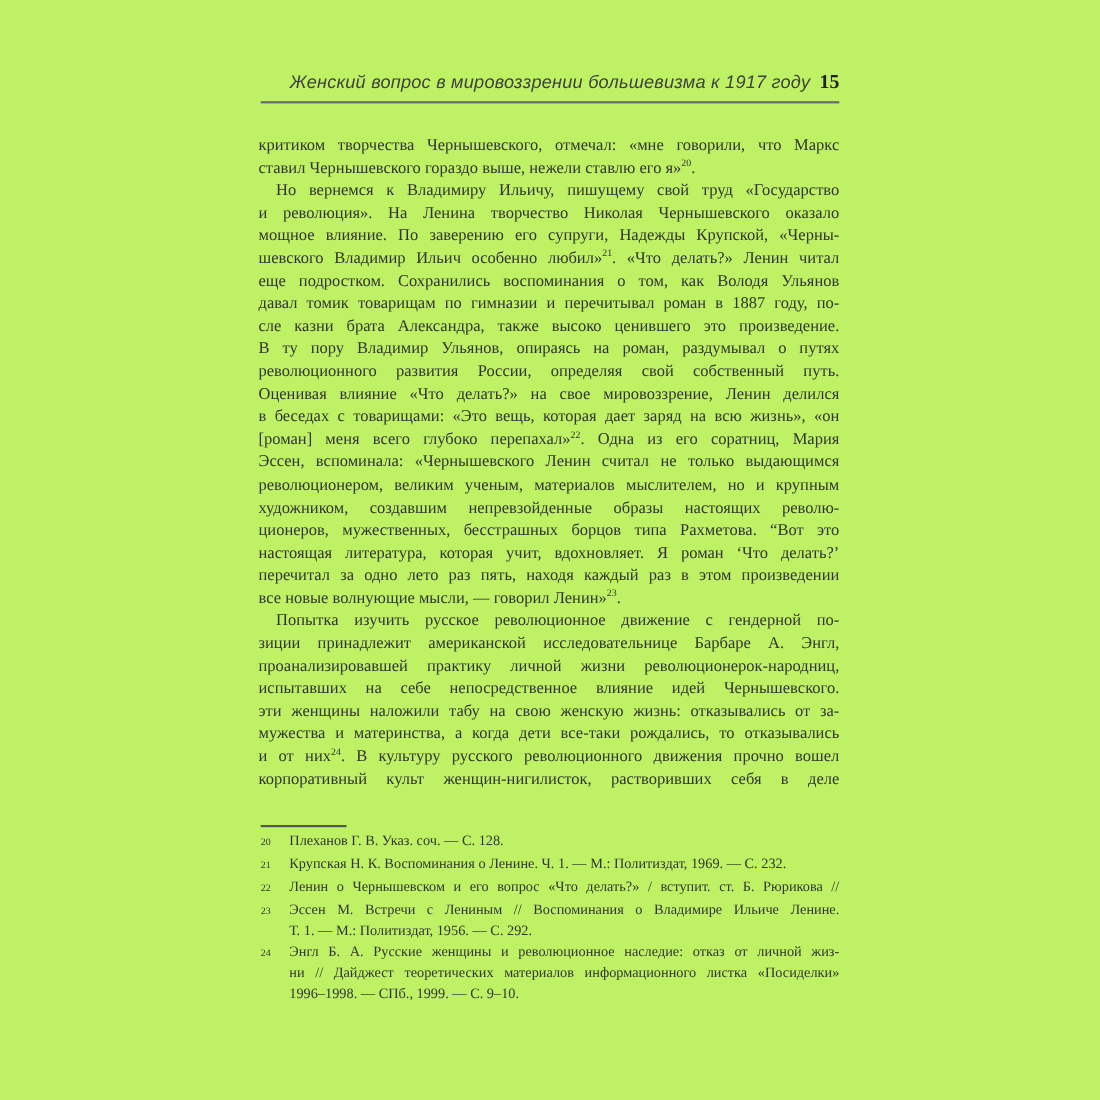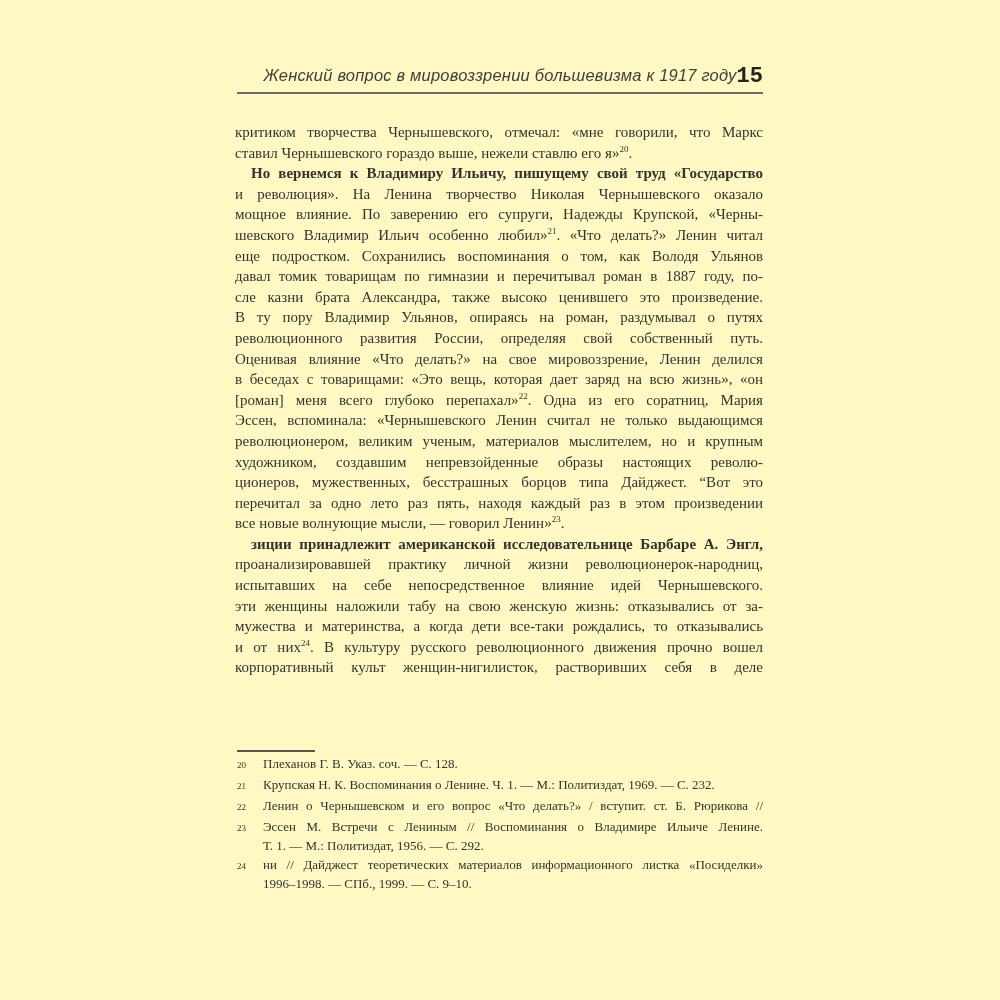--- a/index.html
+++ b/index.html
@@ -1,20 +1,20 @@
 <!DOCTYPE html>
 <html><head>
 <meta charset="utf-8">
 <style>
   html, body { margin: 0; padding: 0; background: #ffffff; }
   .page {
     position: relative;
     width: 1000px;
     height: 1000px;
-    background: #fef9c3;
+    background: #bef264;
     font-family: "Liberation Serif", serif;
     color: #333333;
     overflow: hidden;
   }
   
   .running-head {
     position: absolute;
     left: 237px;
     top: 64px;
     width: 526px;
@@ -29,23 +29,23 @@
     font-family: "Liberation Sans", sans-serif;
     font-style: italic;
     font-size: 16.5px;
     color: #3f3f3f;
     letter-spacing: 0.2px;
   }
   .rh-page {
     position: absolute;
     right: 0;
     top: 0;
-    font-family: Liberation Mono, monospace;
+    font-family: Liberation Serif, serif;
     font-weight: bold;
-    font-size: 22px;
+    font-size: 18px;
     color: #222222;
   }
   .rh-rule {
     position: absolute;
     left: 237px;
     top: 92px;
     width: 526px;
     height: 2px;
     background: #6a6a6a;
   }
@@ -58,21 +58,21 @@
     font-size: 15px;
     line-height: 20.6px;
     color: #333333;
   }
   .tl {
     text-align: justify;
     text-align-last: justify;
     text-justify: inter-word;
   }
   .tl.noj { text-align-last: left; }
-  .para.indent .tl:first-child { text-indent: 16px; font-weight: bold; }
+  .para.indent .tl:first-child { text-indent: 16px; }
   sup {
     font-size: 9px;
     line-height: 0;
     vertical-align: super;
   }
   
   .fn-rule {
     position: absolute;
     left: 237px;
     top: 750px;
@@ -124,25 +124,27 @@
         <div class="tl">давал томик товарищам по гимназии и перечитывал роман в 1887 году, по-</div>
         <div class="tl">сле казни брата Александра, также высоко ценившего это произведение.</div>
         <div class="tl">В ту пору Владимир Ульянов, опираясь на роман, раздумывал о путях</div>
         <div class="tl">революционного развития России, определяя свой собственный путь.</div>
         <div class="tl">Оценивая влияние «Что делать?» на свое мировоззрение, Ленин делился</div>
         <div class="tl">в беседах с товарищами: «Это вещь, которая дает заряд на всю жизнь», «он</div>
         <div class="tl">[роман] меня всего глубоко перепахал»<sup>22</sup>. Одна из его соратниц, Мария</div>
         <div class="tl">Эссен, вспоминала: «Чернышевского Ленин считал не только выдающимся</div>
         <div class="tl">революционером, великим ученым, материалов мыслителем, но и крупным</div>
         <div class="tl">художником, создавшим непревзойденные образы настоящих револю-</div>
-        <div class="tl">ционеров, мужественных, бесстрашных борцов типа Дайджест. “Вот это</div>
+        <div class="tl">ционеров, мужественных, бесстрашных борцов типа Рахметова. “Вот это</div>
+        <div class="tl">настоящая литература, которая учит, вдохновляет. Я роман ‘Что делать?’</div>
         <div class="tl">перечитал за одно лето раз пять, находя каждый раз в этом произведении</div>
         <div class="tl noj">все новые волнующие мысли, — говорил Ленин»<sup>23</sup>.</div>
       </div>
       <div class="para indent">
+        <div class="tl">Попытка изучить русское революционное движение с гендерной по-</div>
         <div class="tl">зиции принадлежит американской исследовательнице Барбаре А. Энгл,</div>
         <div class="tl">проанализировавшей практику личной жизни революционерок-народниц,</div>
         <div class="tl">испытавших на себе непосредственное влияние идей Чернышевского.</div>
         <div class="tl">эти женщины наложили табу на свою женскую жизнь: отказывались от за-</div>
         <div class="tl">мужества и материнства, а когда дети все-таки рождались, то отказывались</div>
         <div class="tl">и от них<sup>24</sup>. В культуру русского революционного движения прочно вошел</div>
         <div class="tl">корпоративный культ женщин-нигилисток, растворивших себя в деле</div>
       </div>
     </div>
 
@@ -169,19 +171,20 @@
       <div class="fn">
         <div class="fn-num">23</div>
         <div class="fn-body">
           <div class="tl">Эссен М. Встречи с Лениным // Воспоминания о Владимире Ильиче Ленине.</div>
           <div class="tl noj">Т. 1. — М.: Политиздат, 1956. — С. 292.</div>
         </div>
       </div>
       <div class="fn">
         <div class="fn-num">24</div>
         <div class="fn-body">
+          <div class="tl">Энгл Б. А. Русские женщины и революционное наследие: отказ от личной жиз-</div>
           <div class="tl">ни // Дайджест теоретических материалов информационного листка «Посиделки»</div>
           <div class="tl noj">1996–1998. — СПб., 1999. — С. 9–10.</div>
         </div>
       </div>
     </div>
 
 </div>
 
 </body></html>

